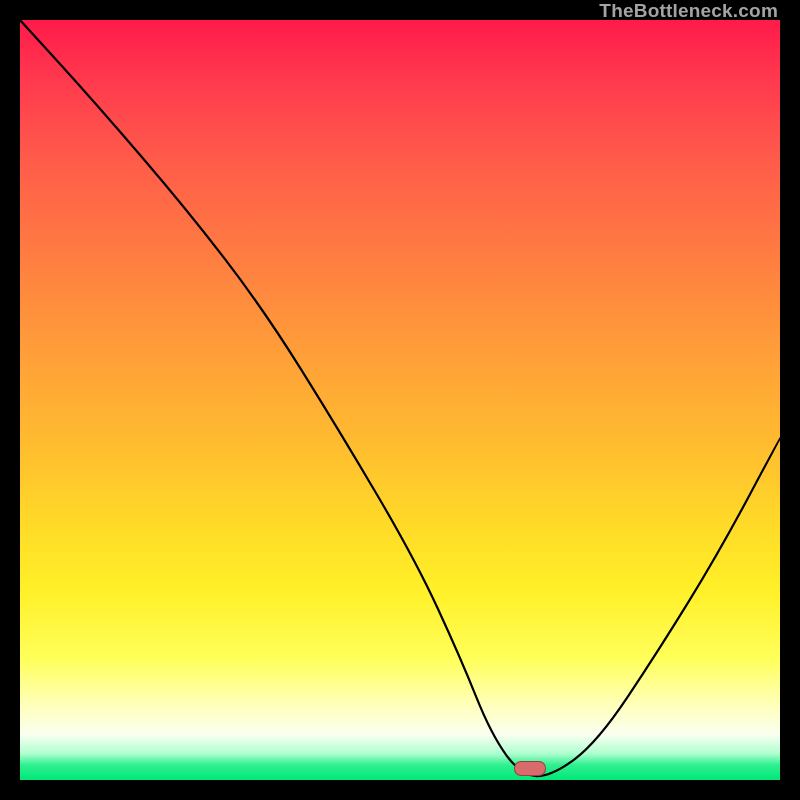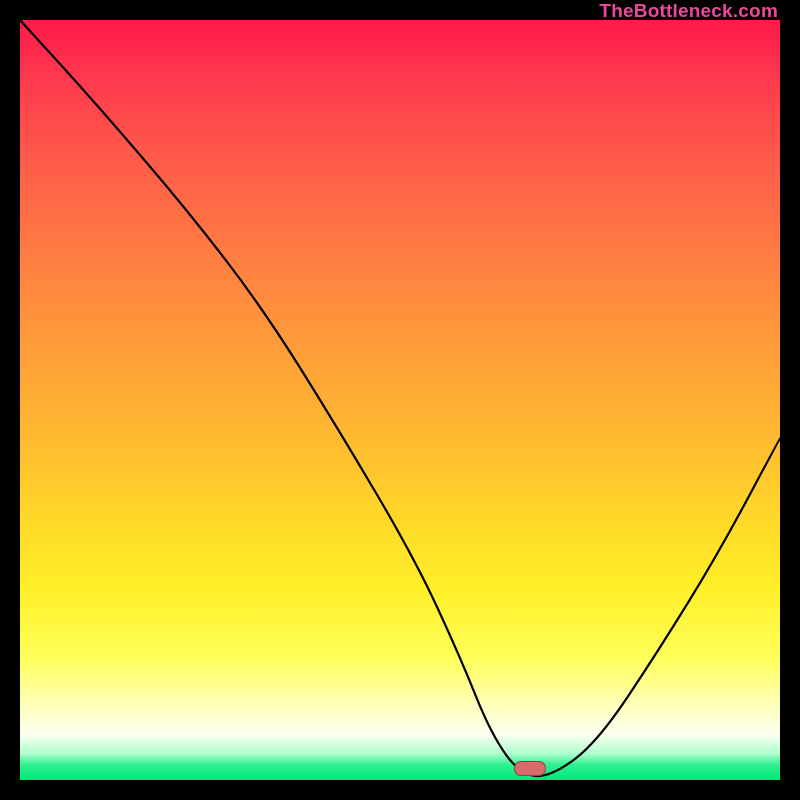--- a/index.html
+++ b/index.html
@@ -64,21 +64,21 @@
     background: #d96b6b;
     border: 1px solid rgba(0,0,0,0.35);
   }
   .watermark {
     position: absolute;
     top: 0px;
     right: 22px;
     font-family: Arial, Helvetica, sans-serif;
     font-size: 19px;
     font-weight: 600;
-    color: #ec4899;
+    color: #a3a3a3;
     letter-spacing: 0.2px;
   }
 </style>
 </head>
 <body>
 
 <div class="outer-frame"></div>
 
 <div class="plot-area">
   <div class="gradient-bg"></div>

